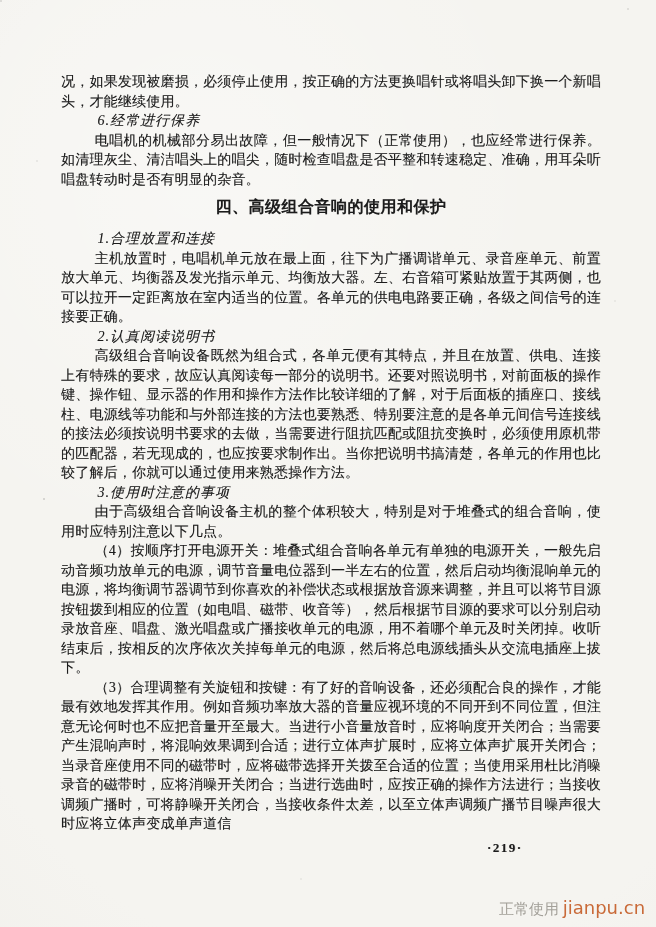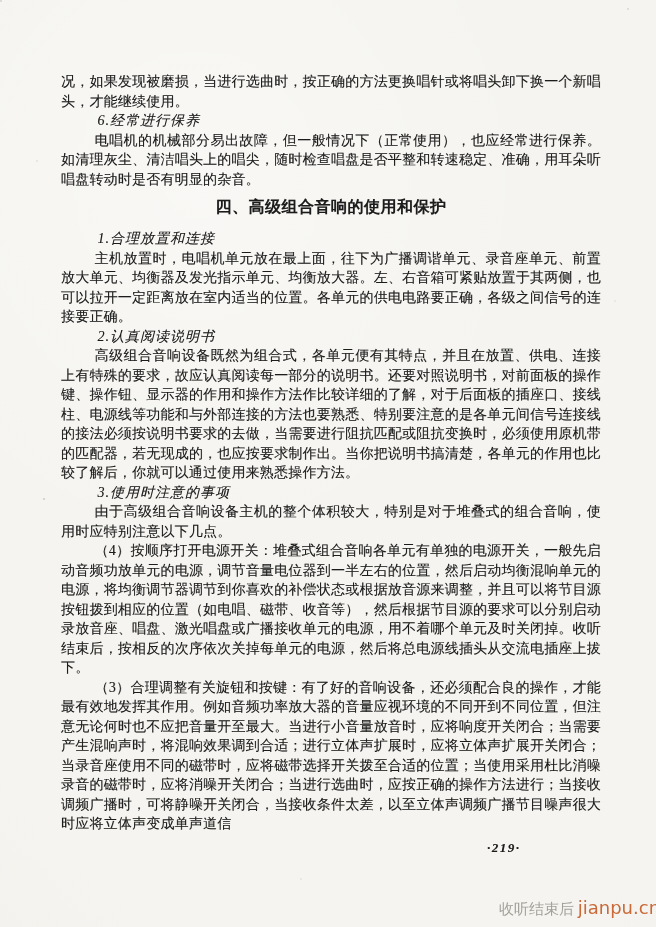--- a/index.html
+++ b/index.html
@@ -62,21 +62,20 @@
     text-align: center;
     text-indent: 0;
     letter-spacing: 0.5px;
   }
   .pagenum {
     position: absolute;
     left: 487px;
     top: 840px;
     font-size: 13px;
     font-weight: bold;
-    font-style: italic;
     letter-spacing: 1.5px;
     color: #1c1c1c;
     text-shadow: 0.3px 0.3px 0 rgba(25,25,25,0.35);
   }
   .watermark {
     position: absolute;
     left: 499px;
     top: 897px;
     font-size: 15px;
     white-space: nowrap;
@@ -87,34 +86,34 @@
     font-family: "DejaVu Sans", sans-serif;
     font-size: 18px;
   }
 </style>
 </head>
 <body>
 
 <div class="page">
 
   <main class="text-area">
-    <p class="body no-indent">况，如果发现被磨损，当进行选曲时，按正确的方法更换唱针或将唱头卸下换一个新唱头，才能继续使用。</p>
+    <p class="body no-indent">况，如果发现被磨损，必须停止使用，按正确的方法更换唱针或将唱头卸下换一个新唱头，才能继续使用。</p>
     <p class="sub">6.经常进行保养</p>
     <p class="body">电唱机的机械部分易出故障，但一般情况下（正常使用），也应经常进行保养。如清理灰尘、清洁唱头上的唱尖，随时检查唱盘是否平整和转速稳定、准确，用耳朵听唱盘转动时是否有明显的杂音。</p>
     <h1 class="title">四、高级组合音响的使用和保护</h1>
     <p class="sub">1.合理放置和连接</p>
     <p class="body">主机放置时，电唱机单元放在最上面，往下为广播调谐单元、录音座单元、前置放大单元、均衡器及发光指示单元、均衡放大器。左、右音箱可紧贴放置于其两侧，也可以拉开一定距离放在室内适当的位置。各单元的供电电路要正确，各级之间信号的连接要正确。</p>
     <p class="sub">2.认真阅读说明书</p>
     <p class="body">高级组合音响设备既然为组合式，各单元便有其特点，并且在放置、供电、连接上有特殊的要求，故应认真阅读每一部分的说明书。还要对照说明书，对前面板的操作键、操作钮、显示器的作用和操作方法作比较详细的了解，对于后面板的插座口、接线柱、电源线等功能和与外部连接的方法也要熟悉、特别要注意的是各单元间信号连接线的接法必须按说明书要求的去做，当需要进行阻抗匹配或阻抗变换时，必须使用原机带的匹配器，若无现成的，也应按要求制作出。当你把说明书搞清楚，各单元的作用也比较了解后，你就可以通过使用来熟悉操作方法。</p>
     <p class="sub">3.使用时注意的事项</p>
     <p class="body">由于高级组合音响设备主机的整个体积较大，特别是对于堆叠式的组合音响，使用时应特别注意以下几点。</p>
     <p class="body">（4）按顺序打开电源开关：堆叠式组合音响各单元有单独的电源开关，一般先启动音频功放单元的电源，调节音量电位器到一半左右的位置，然后启动均衡混响单元的电源，将均衡调节器调节到你喜欢的补偿状态或根据放音源来调整，并且可以将节目源按钮拨到相应的位置（如电唱、磁带、收音等），然后根据节目源的要求可以分别启动录放音座、唱盘、激光唱盘或广播接收单元的电源，用不着哪个单元及时关闭掉。收听结束后，按相反的次序依次关掉每单元的电源，然后将总电源线插头从交流电插座上拔下。</p>
     <p class="body">（3）合理调整有关旋钮和按键：有了好的音响设备，还必须配合良的操作，才能最有效地发挥其作用。例如音频功率放大器的音量应视环境的不同开到不同位置，但注意无论何时也不应把音量开至最大。当进行小音量放音时，应将响度开关闭合；当需要产生混响声时，将混响效果调到合适；进行立体声扩展时，应将立体声扩展开关闭合；当录音座使用不同的磁带时，应将磁带选择开关拨至合适的位置；当使用采用杜比消噪录音的磁带时，应将消噪开关闭合；当进行选曲时，应按正确的操作方法进行；当接收调频广播时，可将静噪开关闭合，当接收条件太差，以至立体声调频广播节目噪声很大时应将立体声变成单声道信</p>
   </main>
 
   <div class="pagenum">·219·</div>
 
   <div class="watermark">
-    <span class="wm-name">收听结束后</span>
+    <span class="wm-name">正常使用</span>
     <span class="wm-url">jianpu.cn</span>
   </div>
 
 </div>
 
 </body></html>

